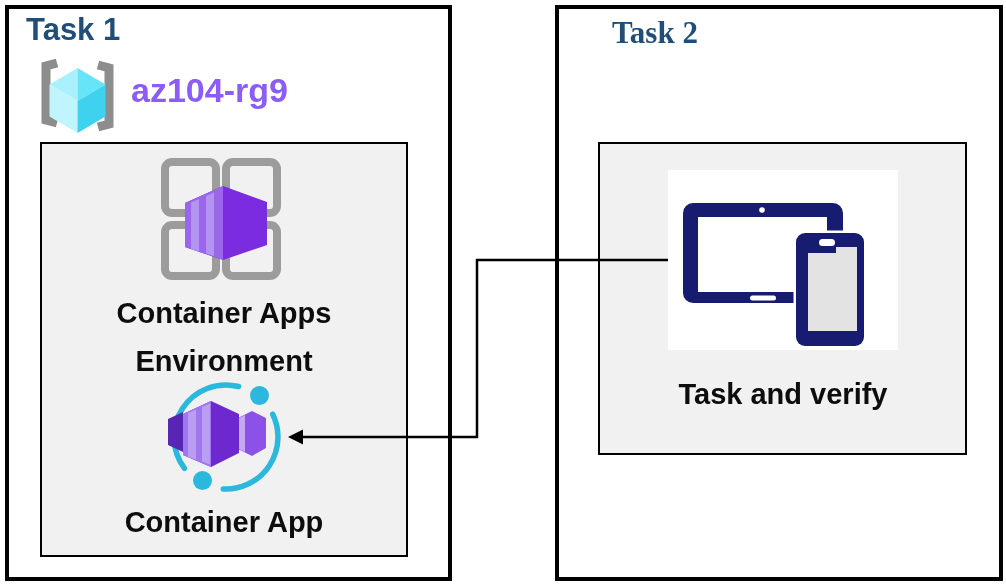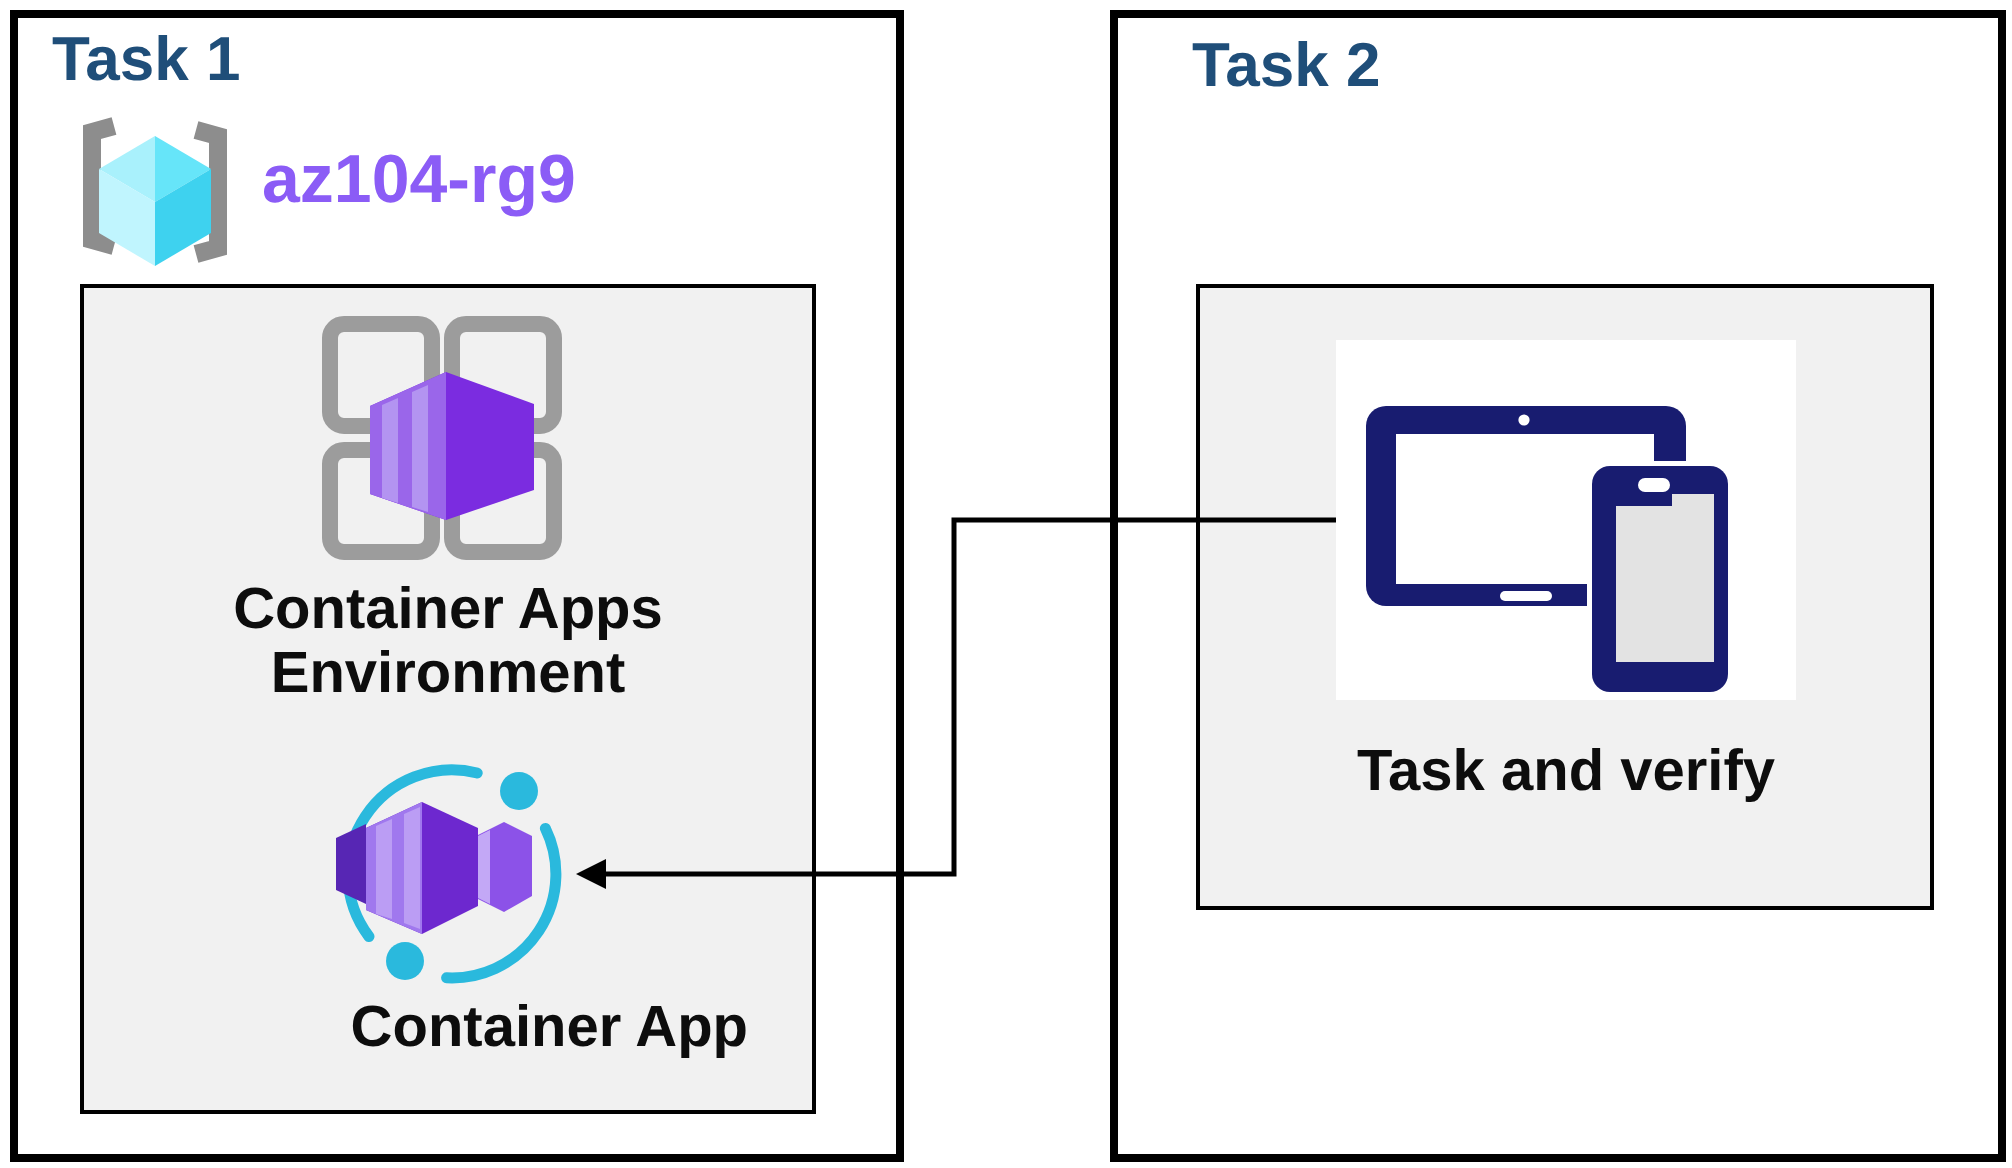--- a/index.html
+++ b/index.html
@@ -10,39 +10,39 @@
   .task-box{
     position:absolute;box-sizing:border-box;border:4px solid #000;background:#fff;
   }
   #task1-box{left:5px;top:5px;width:447px;height:576px;}
   #task2-box{left:555px;top:5px;width:448px;height:576px;}
   .task-title{
     position:absolute;font-size:31px;font-weight:bold;color:#1F4E79;
     white-space:nowrap;letter-spacing:0px;
   }
   #task1-title{left:26px;top:12px;text-align:right;}
-  #task2-title{left:596px;top:15px;}
+  #task2-title{left:612px;top:15px;font-family:Liberation Serif, serif;}
   .rg-label{
     position:absolute;left:131px;top:71px;font-size:34px;font-weight:bold;color:#8b5cf6;
     white-space:nowrap;
   }
   .inner-box{
     position:absolute;box-sizing:border-box;border:2px solid #000;background:#f1f1f1;
   }
   #env-box{left:40px;top:142px;width:368px;height:415px;}
   #verify-box{left:598px;top:142px;width:369px;height:313px;}
   .icon-frame{
     position:absolute;left:668px;top:170px;width:230px;height:180px;background:#ffffff;
   }
   .diagram-label{
-    position:absolute;font-size:29px;line-height:32px;font-weight:bold;color:#0d0d0d;
+    position:absolute;font-size:29px;line-height:48px;font-weight:bold;color:#0d0d0d;
     text-align:center;
   }
   #env-label{left:74px;top:289px;width:300px;}
-  #app-label{left:74px;top:498px;width:300px;text-align:right;}
+  #app-label{left:74px;top:498px;width:300px;}
   #verify-label{left:633px;top:370px;width:300px;}
   svg.overlay{
     position:absolute;left:0;top:0;width:1006px;height:584px;pointer-events:none;
   }
 </style>
 </head>
 <body>
 
 <div class="canvas">
 

